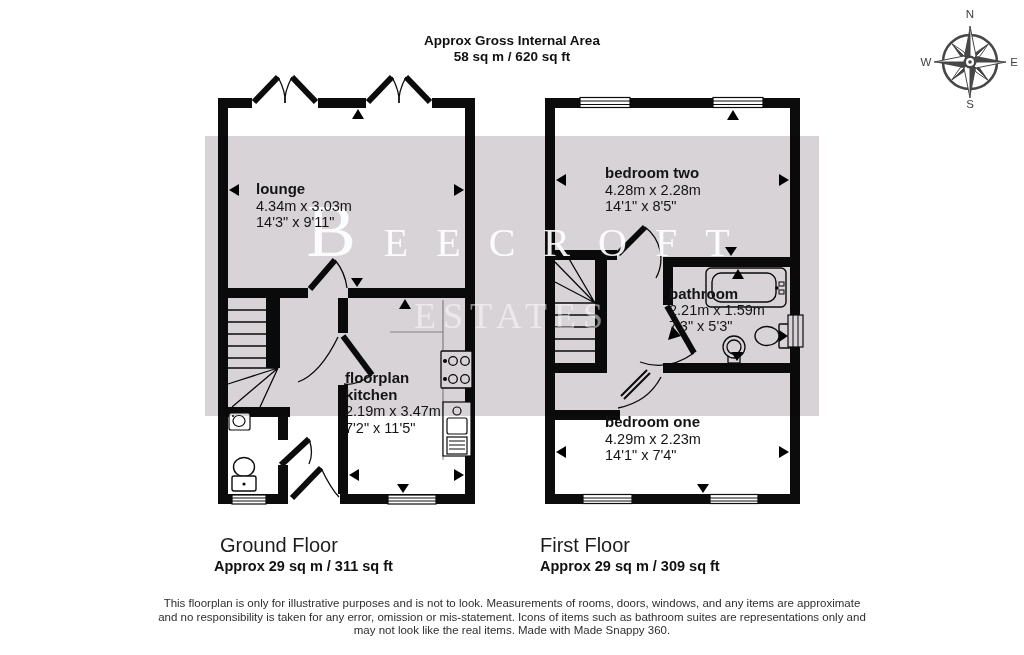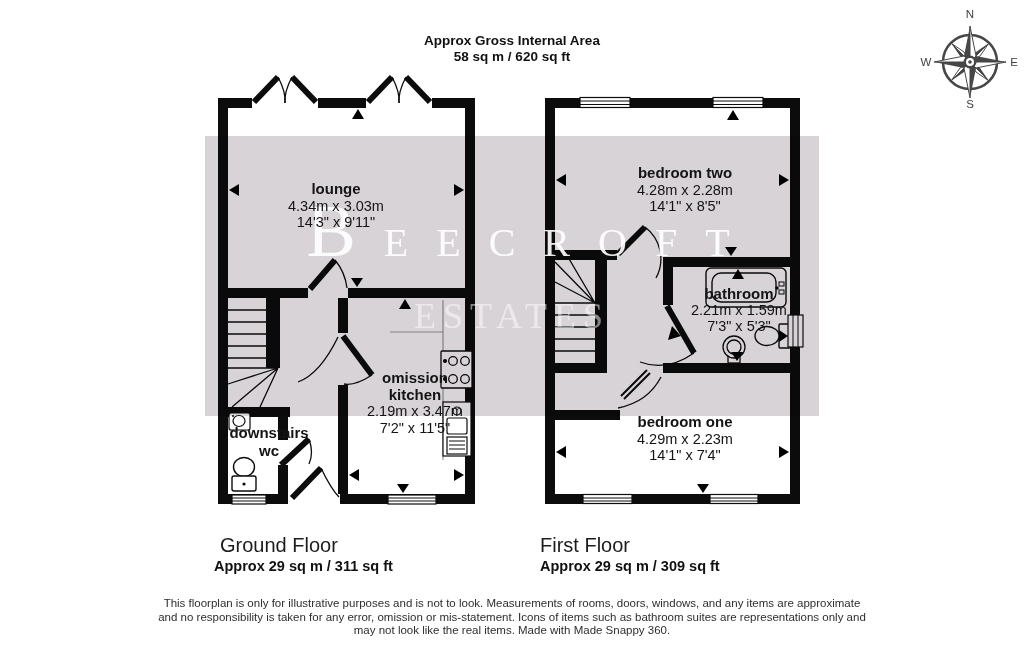--- a/index.html
+++ b/index.html
@@ -16,21 +16,21 @@
         mix-blend-mode:multiply;z-index:2;}
   .wm{left:205px;top:0;width:614px;text-align:center;z-index:3;pointer-events:none;}
   .wm1{position:absolute;left:0;top:198px;width:614px;line-height:66px;
        font-family:"Liberation Serif",serif;font-size:40px;letter-spacing:28px;
        color:rgba(255,255,255,0.92);padding-left:20px;}
   .wm1::first-letter{font-size:74px;}
   .wm2{position:absolute;left:0;top:296px;width:614px;line-height:40px;
        font-family:"Liberation Serif",serif;font-size:36px;letter-spacing:7px;
        color:rgba(255,255,255,0.5);}
   
-  .room-label{text-align:center;z-index:4;line-height:16.5px;font-size:14.5px;color:#141414;}
+  .room-label{text-align:left;z-index:4;line-height:16.5px;font-size:14.5px;color:#141414;}
   .room-name{font-weight:bold;font-size:15px;}
   
   .floor-title{font-size:20px;color:#1c1c1c;z-index:5;text-align:right;}
   .floor-sub{font-size:14.5px;font-weight:bold;color:#111;z-index:5;}
   
   .footer{left:0;top:597px;width:1024px;text-align:center;z-index:5;
           font-size:11.5px;line-height:13.5px;color:#2e2e2e;}
   svg{display:block;}
   .compass{left:918px;top:6px;z-index:5;}
   .compass text{font-family:"Liberation Sans",sans-serif;font-size:11.5px;fill:#3f3f3f;}
@@ -262,28 +262,24 @@
     <div class="wm1">BEECROFT</div>
     <div class="wm2">ESTATES</div>
   </div>
 
   <div class="abs room-label" style="left:256px;top:181px;width:160px;">
     <div class="room-name">lounge</div>
     <div>4.34m x 3.03m</div>
     <div>14'3" x 9'11"</div>
   </div>
   <div class="abs room-label" style="left:345px;top:370px;width:140px;">
-    <div class="room-name">omission</div>
+    <div class="room-name">floorplan</div>
     <div class="room-name">kitchen</div>
     <div>2.19m x 3.47m</div>
     <div>7'2" x 11'5"</div>
-  </div>
-  <div class="abs room-label" style="left:219px;top:424px;width:100px;line-height:17.5px;">
-    <div class="room-name">downstairs</div>
-    <div class="room-name">wc</div>
   </div>
 
   <div class="abs room-label" style="left:605px;top:165px;width:160px;">
     <div class="room-name">bedroom two</div>
     <div>4.28m x 2.28m</div>
     <div>14'1" x 8'5"</div>
   </div>
   <div class="abs room-label" style="left:669px;top:286px;width:140px;line-height:16px;">
     <div class="room-name">bathroom</div>
     <div>2.21m x 1.59m</div>

